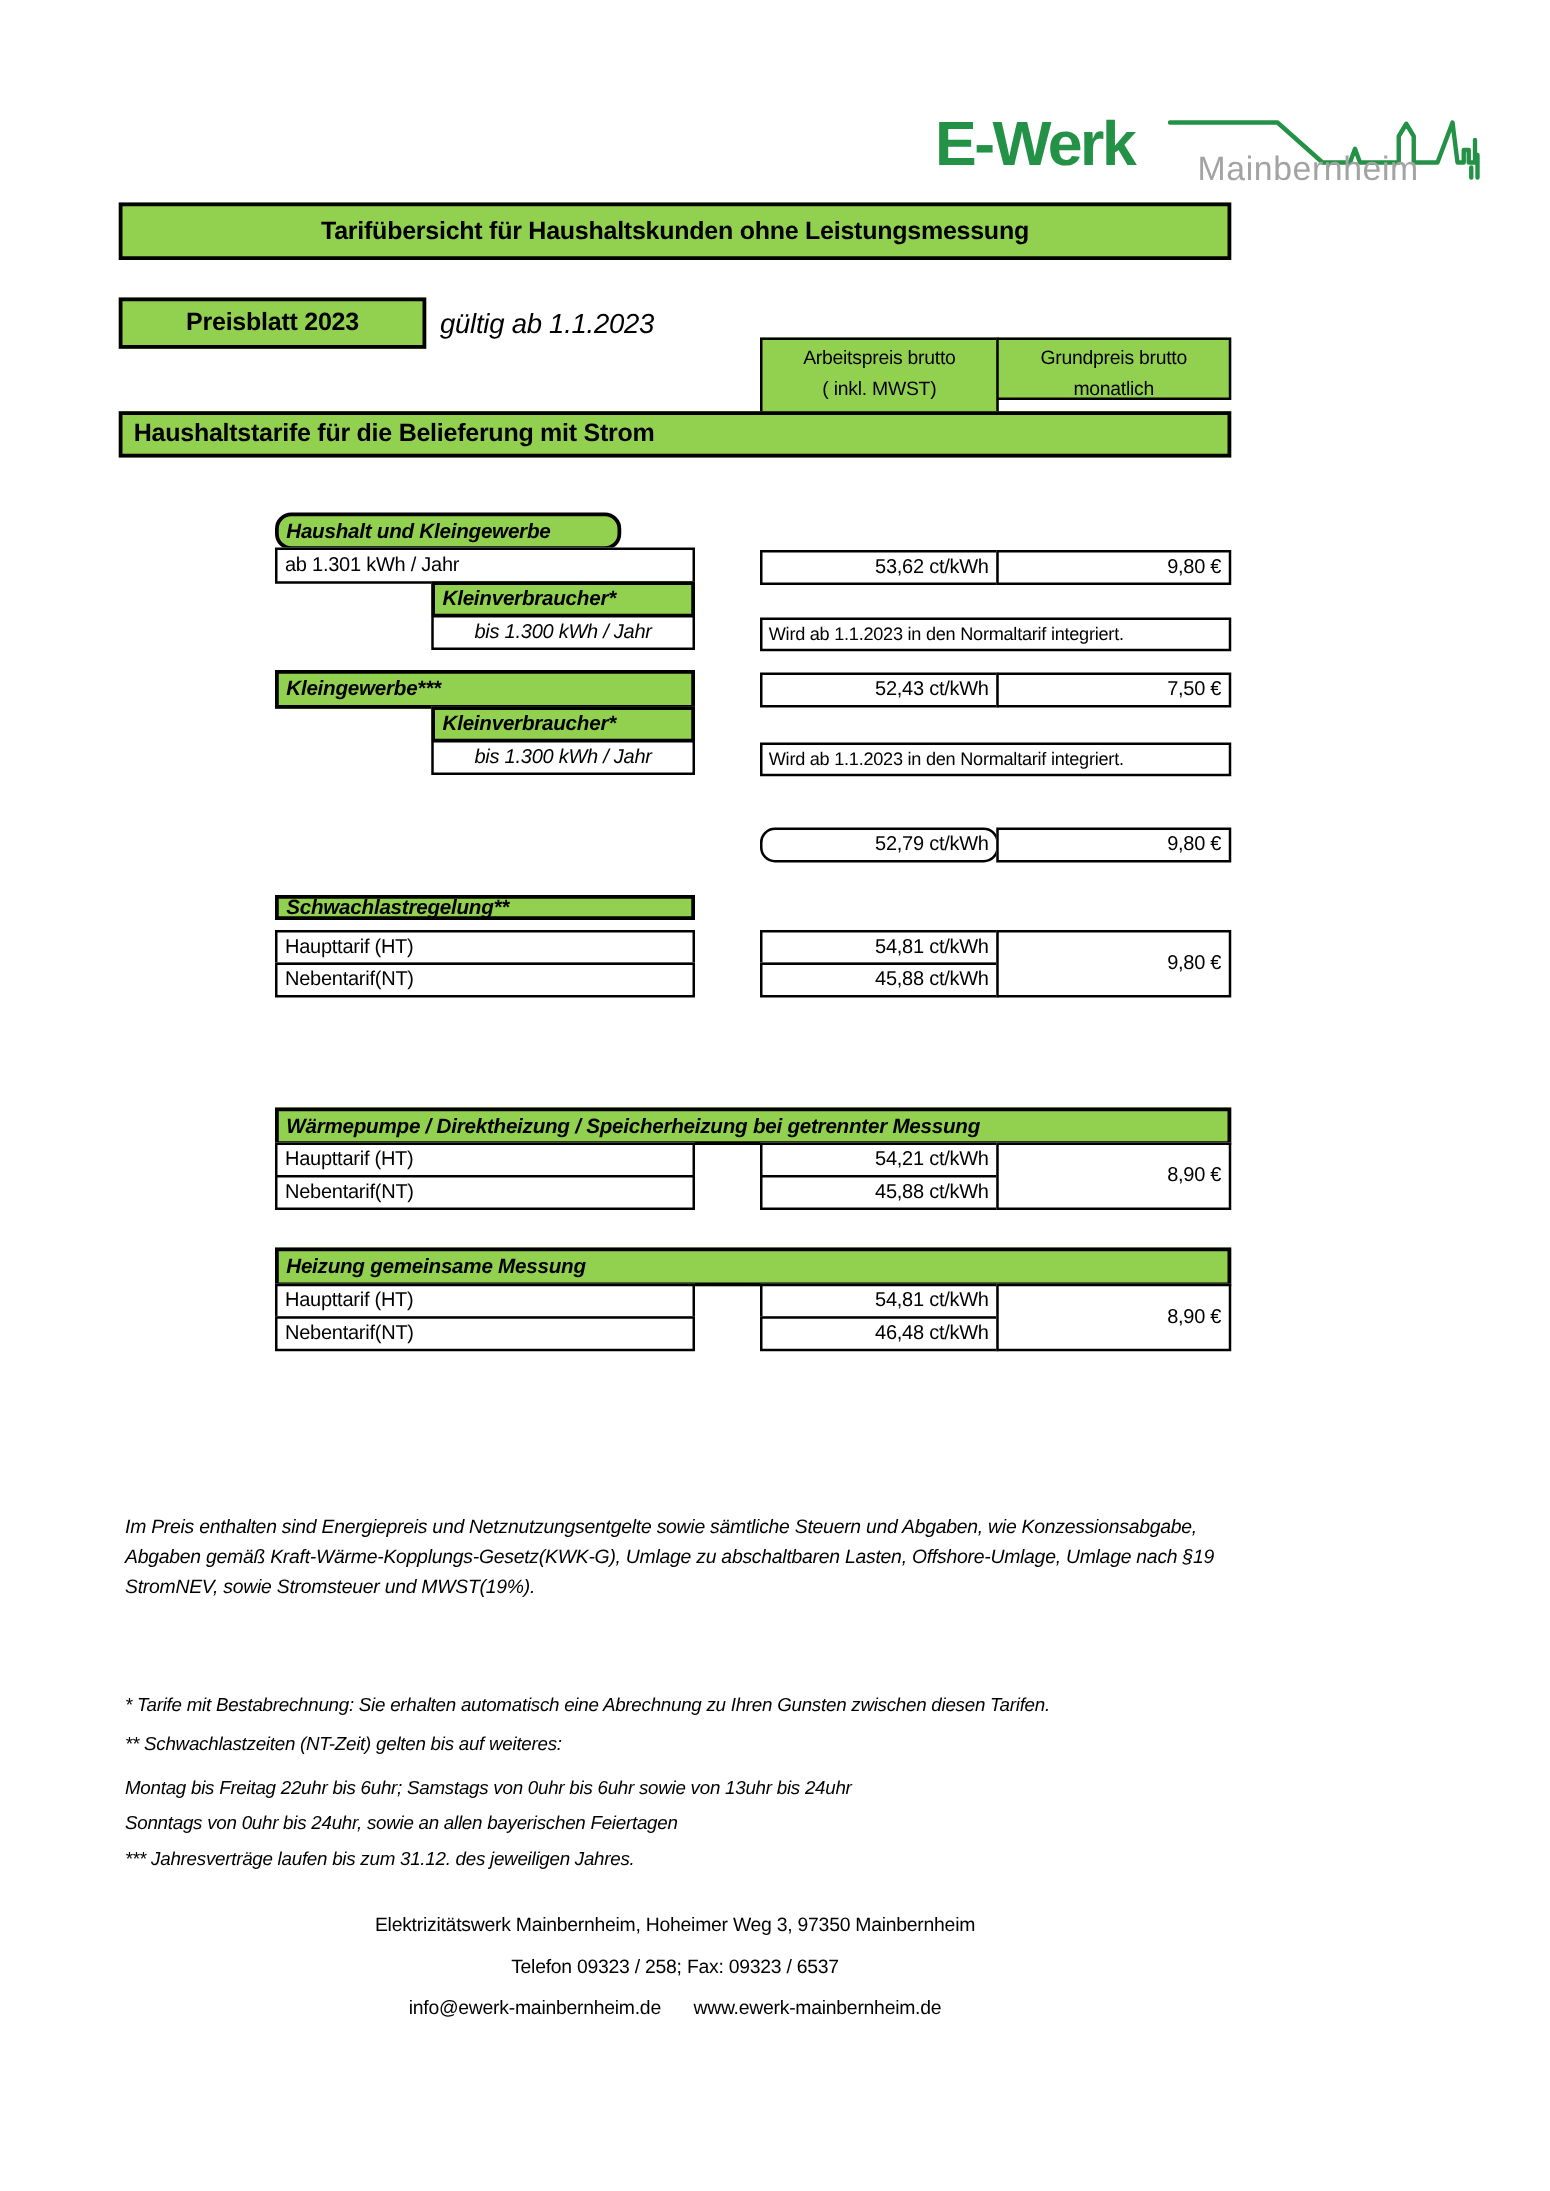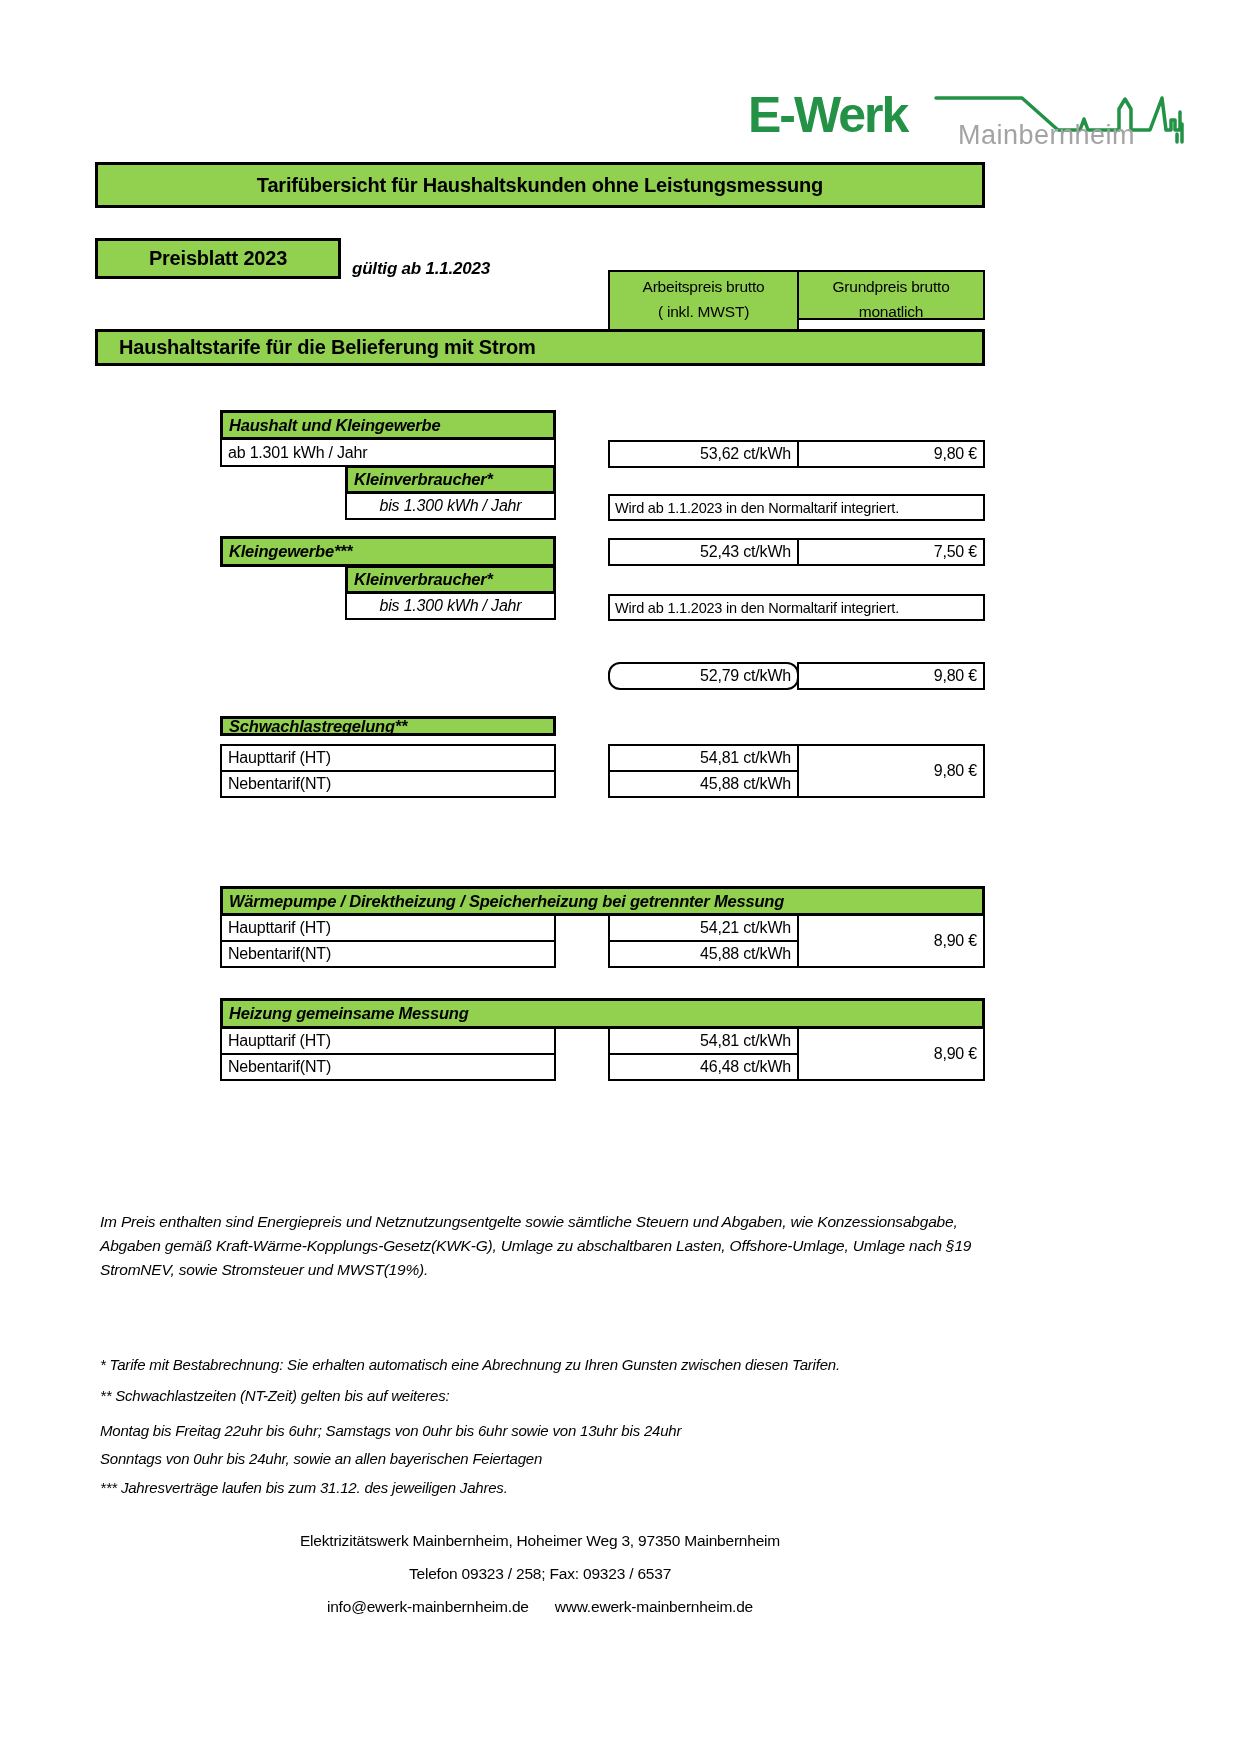--- a/index.html
+++ b/index.html
@@ -20,21 +20,21 @@
     overflow:hidden;
   }
   .abs{position:absolute;}
   
   .gbar{
     background:var(--green);
     border:3px solid #000;
     display:flex;align-items:center;
   }
   .gbar.center{justify-content:center;}
-  .gbar.pad{padding-left:21px;}
+  .gbar.pad{padding-left:9px;}
   .title-text{font-size:20px;font-weight:bold;}
   .tariff-hdr{font-size:16.5px;font-weight:bold;font-style:italic;padding-left:6px;}
   
   .wcell{
     background:#fff;
     border:2px solid #000;
     display:flex;align-items:center;
     font-size:16px;
   }
   .wcell.lbl{padding-left:6px;}
@@ -77,36 +77,36 @@
     <span class="brand-city abs" style="left:210px;top:36px;">Mainbernheim</span>
   </div>
 
   <div class="abs gbar center" style="left:95px;top:162px;width:890px;height:46px;">
     <span class="title-text">Tarifübersicht für Haushaltskunden ohne Leistungsmessung</span>
   </div>
 
   <div class="abs gbar center" style="left:95px;top:238px;width:246px;height:41px;">
     <span class="title-text">Preisblatt 2023</span>
   </div>
-  <div class="abs" style="left:352px;top:248px;height:41px;display:flex;align-items:center;font-size:17px;font-weight:bold;font-style:italic;">gültig ab 1.1.2023</div>
+  <div class="abs" style="left:352px;top:238px;height:41px;display:flex;align-items:center;font-size:22px;font-weight:normal;font-style:italic;">gültig ab 1.1.2023</div>
 
   <div class="abs colhdr" style="left:608px;top:270px;width:191px;height:63px;">
     <div>Arbeitspreis brutto</div>
     <div>( inkl. MWST)</div>
   </div>
   <div class="abs colhdr" style="left:797px;top:270px;width:188px;height:50px;">
     <div>Grundpreis brutto</div>
     <div>monatlich</div>
   </div>
 
   <div class="abs gbar pad" style="left:95px;top:329px;width:890px;height:37px;">
     <span class="title-text">Haushaltstarife für die Belieferung mit Strom</span>
   </div>
 
-  <div class="abs gbar" style="left:220px;top:410px;width:336px;height:30px;">
+  <div class="abs gbar" style="left:220px;top:410px;width:277px;height:30px;border-radius:13px;">
     <span class="tariff-hdr">Haushalt und Kleingewerbe</span>
   </div>
   <div class="abs wcell lbl" style="left:220px;top:438px;width:336px;height:29px;">ab 1.301 kWh / Jahr</div>
   <div class="abs wcell price" style="left:608px;top:440px;width:191px;height:28px;">53,62 ct/kWh</div>
   <div class="abs wcell price" style="left:797px;top:440px;width:188px;height:28px;">9,80 €</div>
   <div class="abs gbar" style="left:345px;top:465px;width:211px;height:29px;">
     <span class="tariff-hdr">Kleinverbraucher*</span>
   </div>
   <div class="abs wcell ital" style="left:345px;top:492px;width:211px;height:28px;">bis 1.300 kWh / Jahr</div>
   <div class="abs wcell note" style="left:608px;top:494px;width:377px;height:27px;">Wird ab 1.1.2023 in den Normaltarif integriert.</div>

